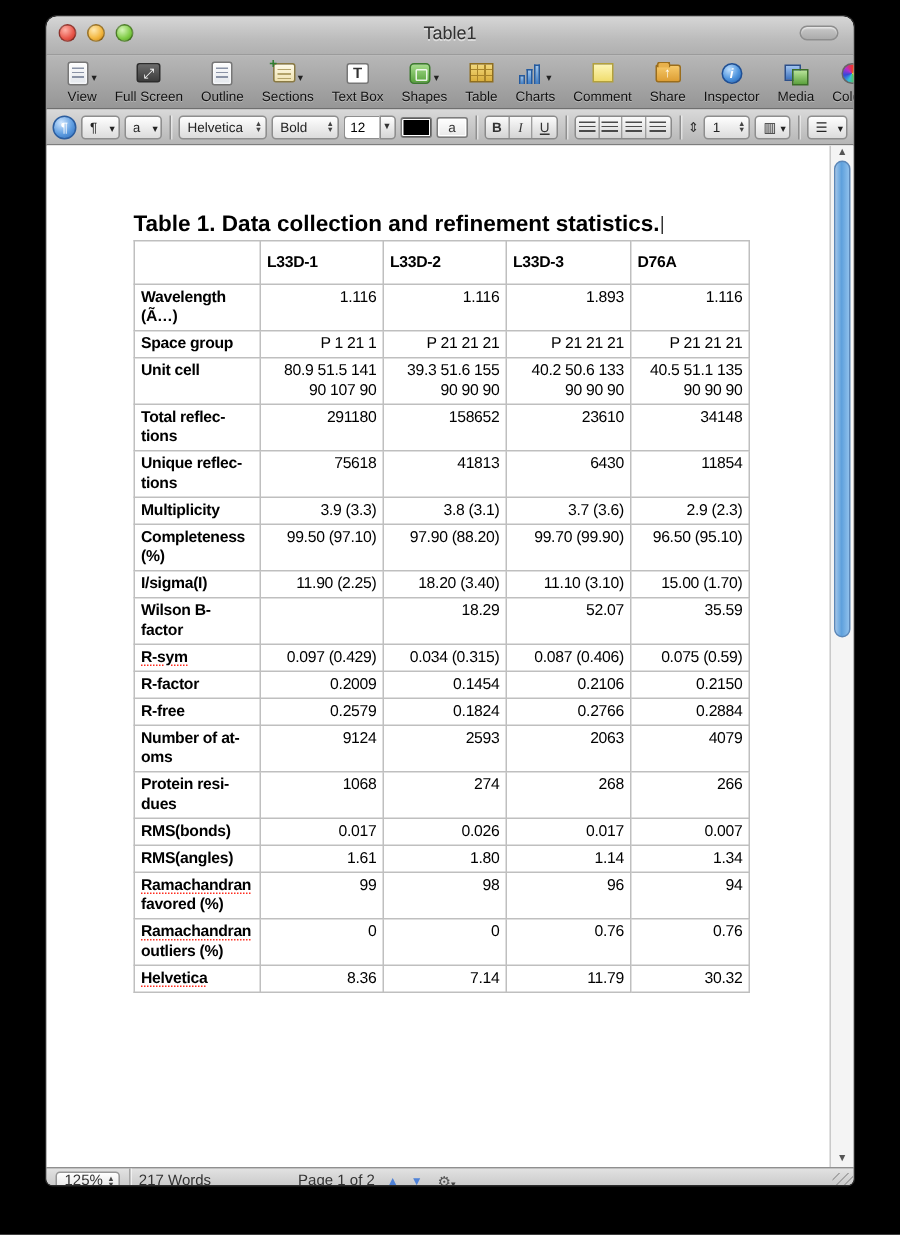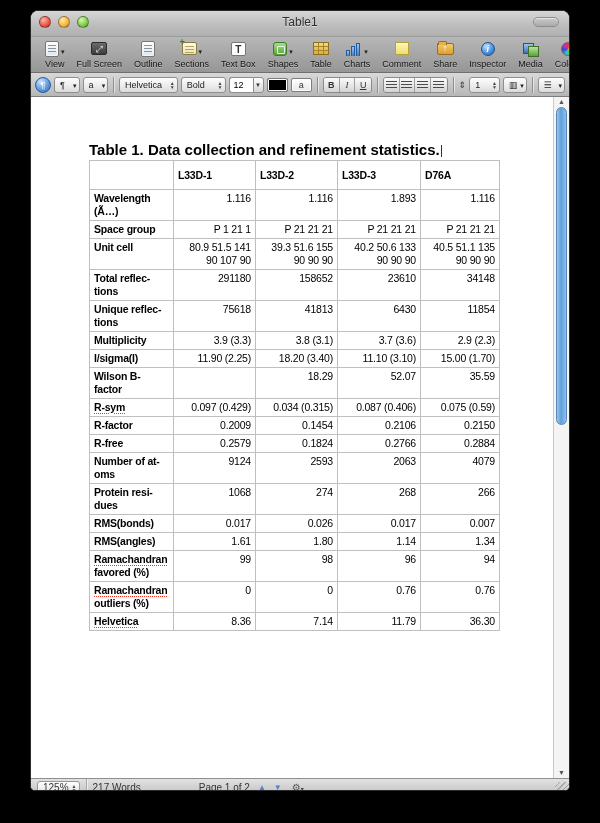--- a/index.html
+++ b/index.html
@@ -378,20 +378,27 @@
               <td>11854</td>
             </tr>
             <tr>
               <th>Multiplicity</th>
               <td>3.9 (3.3)</td>
               <td>3.8 (3.1)</td>
               <td>3.7 (3.6)</td>
               <td>2.9 (2.3)</td>
             </tr>
             <tr>
+              <th>Completeness<br>(%)</th>
+              <td>99.50 (97.10)</td>
+              <td>97.90 (88.20)</td>
+              <td>99.70 (99.90)</td>
+              <td>96.50 (95.10)</td>
+            </tr>
+            <tr>
               <th>I/sigma(I)</th>
               <td>11.90 (2.25)</td>
               <td>18.20 (3.40)</td>
               <td>11.10 (3.10)</td>
               <td>15.00 (1.70)</td>
             </tr>
             <tr>
               <th>Wilson B-<br>factor</th>
               <td></td>
               <td>18.29</td>
@@ -459,21 +466,21 @@
               <td>0</td>
               <td>0</td>
               <td>0.76</td>
               <td>0.76</td>
             </tr>
             <tr>
               <th><span class="sq">Helvetica</span></th>
               <td>8.36</td>
               <td>7.14</td>
               <td>11.79</td>
-              <td>36.30</td>
+              <td>30.32</td>
             </tr>
           </tbody>
       </table>
     </div>
     <div class="vscroll">
       <div class="sarrow up">▲</div>
       <div class="thumb"></div>
       <div class="sarrow down">▼</div>
     </div>
   </div>

